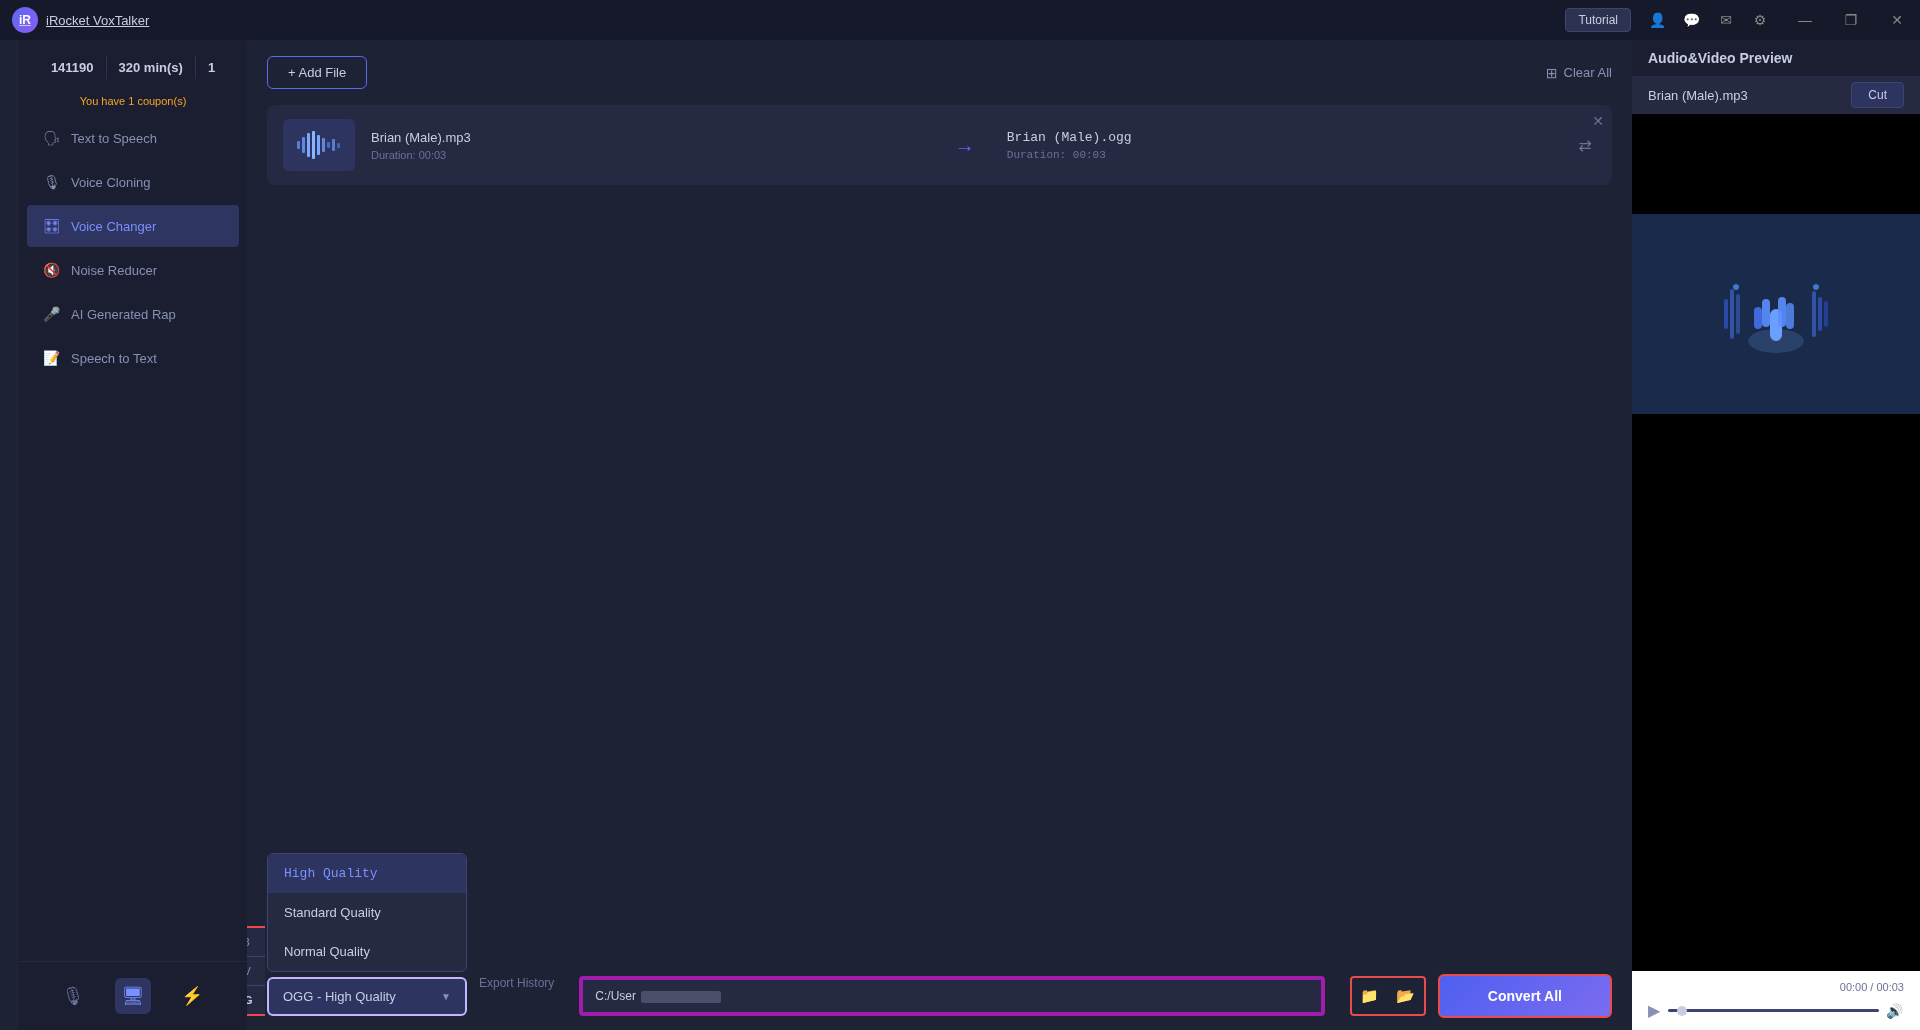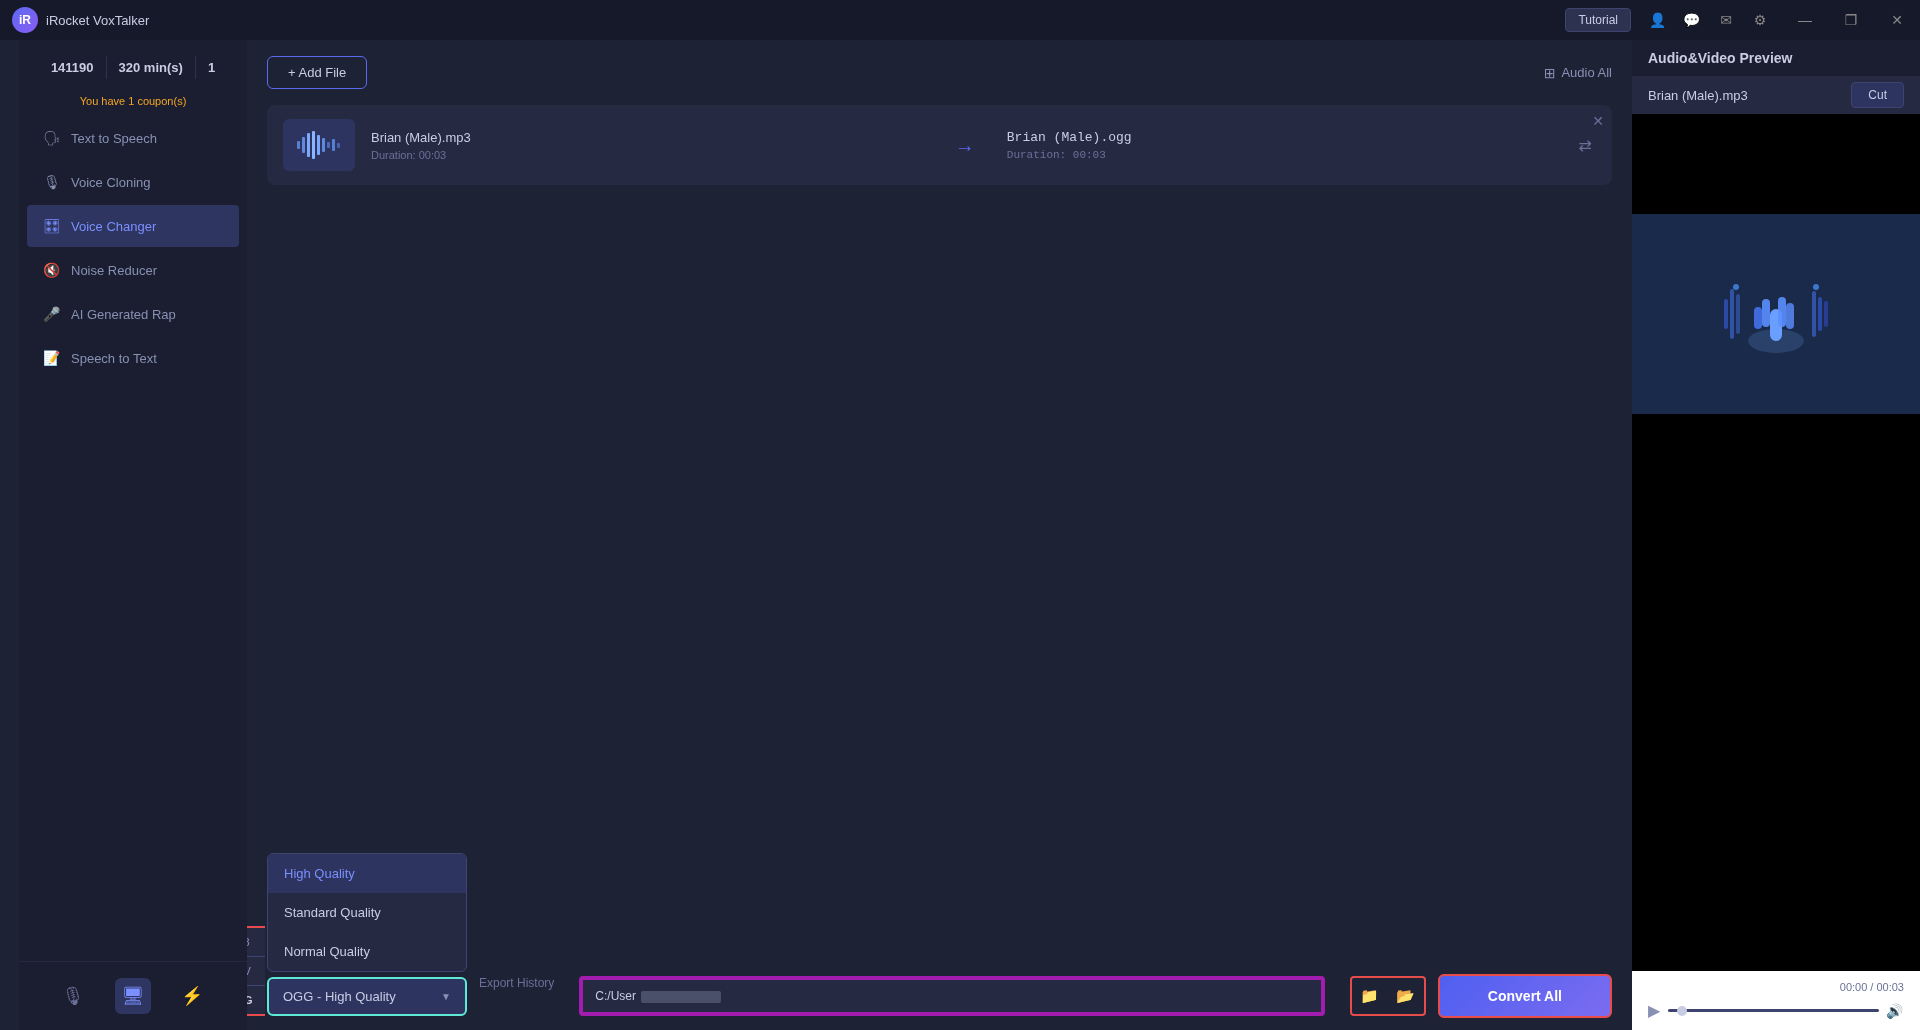--- a/index.html
+++ b/index.html
@@ -16,20 +16,21 @@
 
     
     .titlebar {
       height: 40px;
       background: #161929;
       display: flex;
       align-items: center;
       padding: 0 12px;
       flex-shrink: 0;
       position: relative;
+      text-decoration: underline;
     }
     .titlebar-logo {
       width: 26px;
       height: 26px;
       background: linear-gradient(135deg, #5b6af0, #8b5cf6);
       border-radius: 50%;
       margin-right: 8px;
       display: flex; align-items: center; justify-content: center;
       font-size: 12px; color: white; font-weight: bold;
     }
@@ -307,29 +308,29 @@
       border-radius: 6px;
       overflow: hidden;
       z-index: 100;
     }
     .quality-option {
       padding: 12px 16px;
       font-size: 13px;
       color: #c8cde4;
       cursor: pointer;
     }
-    .quality-option.selected { background: #2d3460; color: #7b8fff; }
+    .quality-option.selected { background: #2d3460; color: #7b8fff; font-family: Liberation Mono, monospace; }
 
     
     .selected-quality {
       display: flex;
       align-items: center;
       justify-content: space-between;
       background: #2d3460;
-      border: 2px solid #5eead4;
+      border: 2px solid #c4b5fd;
       border-radius: 6px;
       padding: 10px 14px;
       min-width: 200px;
       cursor: pointer;
       font-size: 13px;
       color: #c8cde4;
     }
     .chevron-down { font-size: 10px; color: #8891b4; }
 
     
@@ -532,21 +533,21 @@
       <div class="bottom-icon">⚡</div>
     </div>
   </div>
 
   <div class="content-area">
 
     <div class="toolbar">
       <button class="add-file-btn">+ Add File</button>
       <button class="clear-all-btn">
         <span style="font-size:14px">⊞</span>
-        <span>Audio All</span>
+        <span>Clear All</span>
       </button>
     </div>
 
     <div class="file-list">
       <div class="file-item">
         <div class="file-thumb">
 
           <svg viewBox="0 0 48 36" class="audio-wave-preview">
             <rect x="2" y="14" width="3" height="8" rx="1" fill="#6b9fff" opacity="0.7"></rect>
             <rect x="7" y="10" width="3" height="16" rx="1" fill="#6b9fff" opacity="0.8"></rect>

